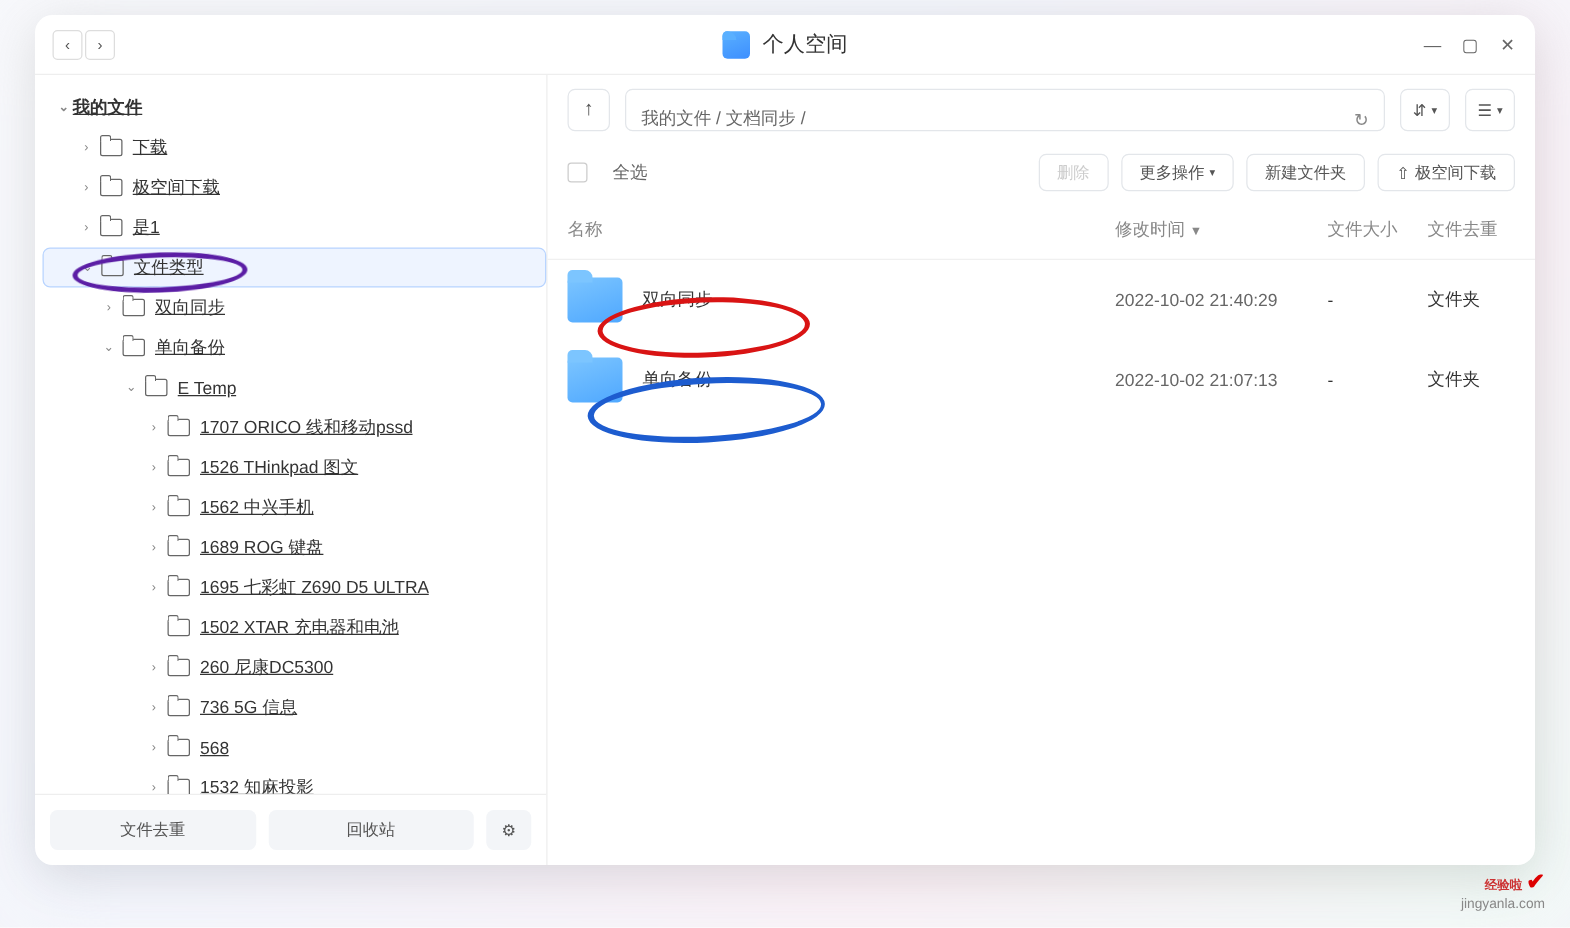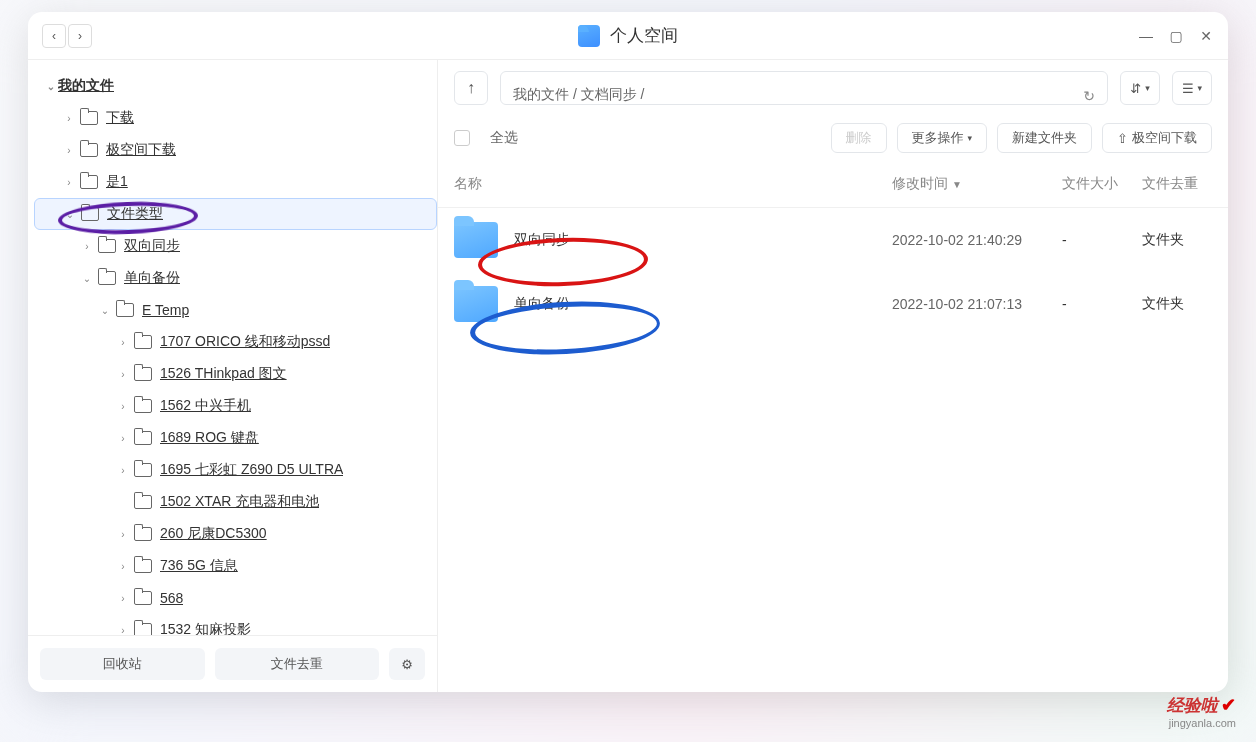--- a/index.html
+++ b/index.html
@@ -57,21 +57,21 @@
 .big-folder { width: 44px; height: 36px; background: linear-gradient(160deg, #7cc5ff, #4fa8ff); border-radius: 4px; position: relative; flex-shrink: 0; }
 .big-folder::before { content: ''; position: absolute; top: -6px; left: 0; width: 20px; height: 10px; background: #7cc5ff; border-radius: 4px 6px 0 0; }
 .row .col-time { color: #666; }
 
 .annot { position: absolute; pointer-events: none; }
 .annot-purple { left: 58px; top: 202px; width: 140px; height: 32px; border: 4px solid #5b1ea5; border-radius: 50%; transform: rotate(-2deg); }
 .annot-red { left: 478px; top: 238px; width: 170px; height: 48px; border: 4px solid #d91414; border-radius: 50%; transform: rotate(-2deg); }
 .annot-blue { left: 470px; top: 302px; width: 190px; height: 52px; border: 5px solid #1d5ccf; border-radius: 50%; transform: rotate(-3deg); border-right-width: 3px; }
 
 .brand { position: absolute; right: 20px; bottom: 12px; font-size: 11px; color: #c33; font-weight: bold; text-align: right; line-height: 1.2; }
-.brand .t { font-size: 17px; font-style: italic; }
+.brand .t { font-size: 10px; }
 .brand .chk-ico { color: #d00; font-size: 18px; }
 .brand .u { color: #888; font-weight: normal; }
 </style>
 </head>
 <body>
 
 <div class="bg-blur"></div>
 
 <div class="window">
 
@@ -180,22 +180,22 @@
               <span class="tree-label">568</span>
             </div>
             <div class="tree-item" style="padding-left: 82px;">
               <span class="exp">›</span>
               <span class="folder-ico outline"></span>
               <span class="tree-label">1532 知麻投影</span>
             </div>
           </div>
       </div>
       <div class="sidebar-footer">
+        <button class="sf-btn">文件去重</button>
         <button class="sf-btn">回收站</button>
-        <button class="sf-btn">文件去重</button>
         <button class="sf-btn sf-gear">
           <span>⚙</span>
         </button>
       </div>
     </div>
 
     <div class="main">
       <div class="toolbar">
         <div class="up-btn">↑</div>
         <div class="path-box">

